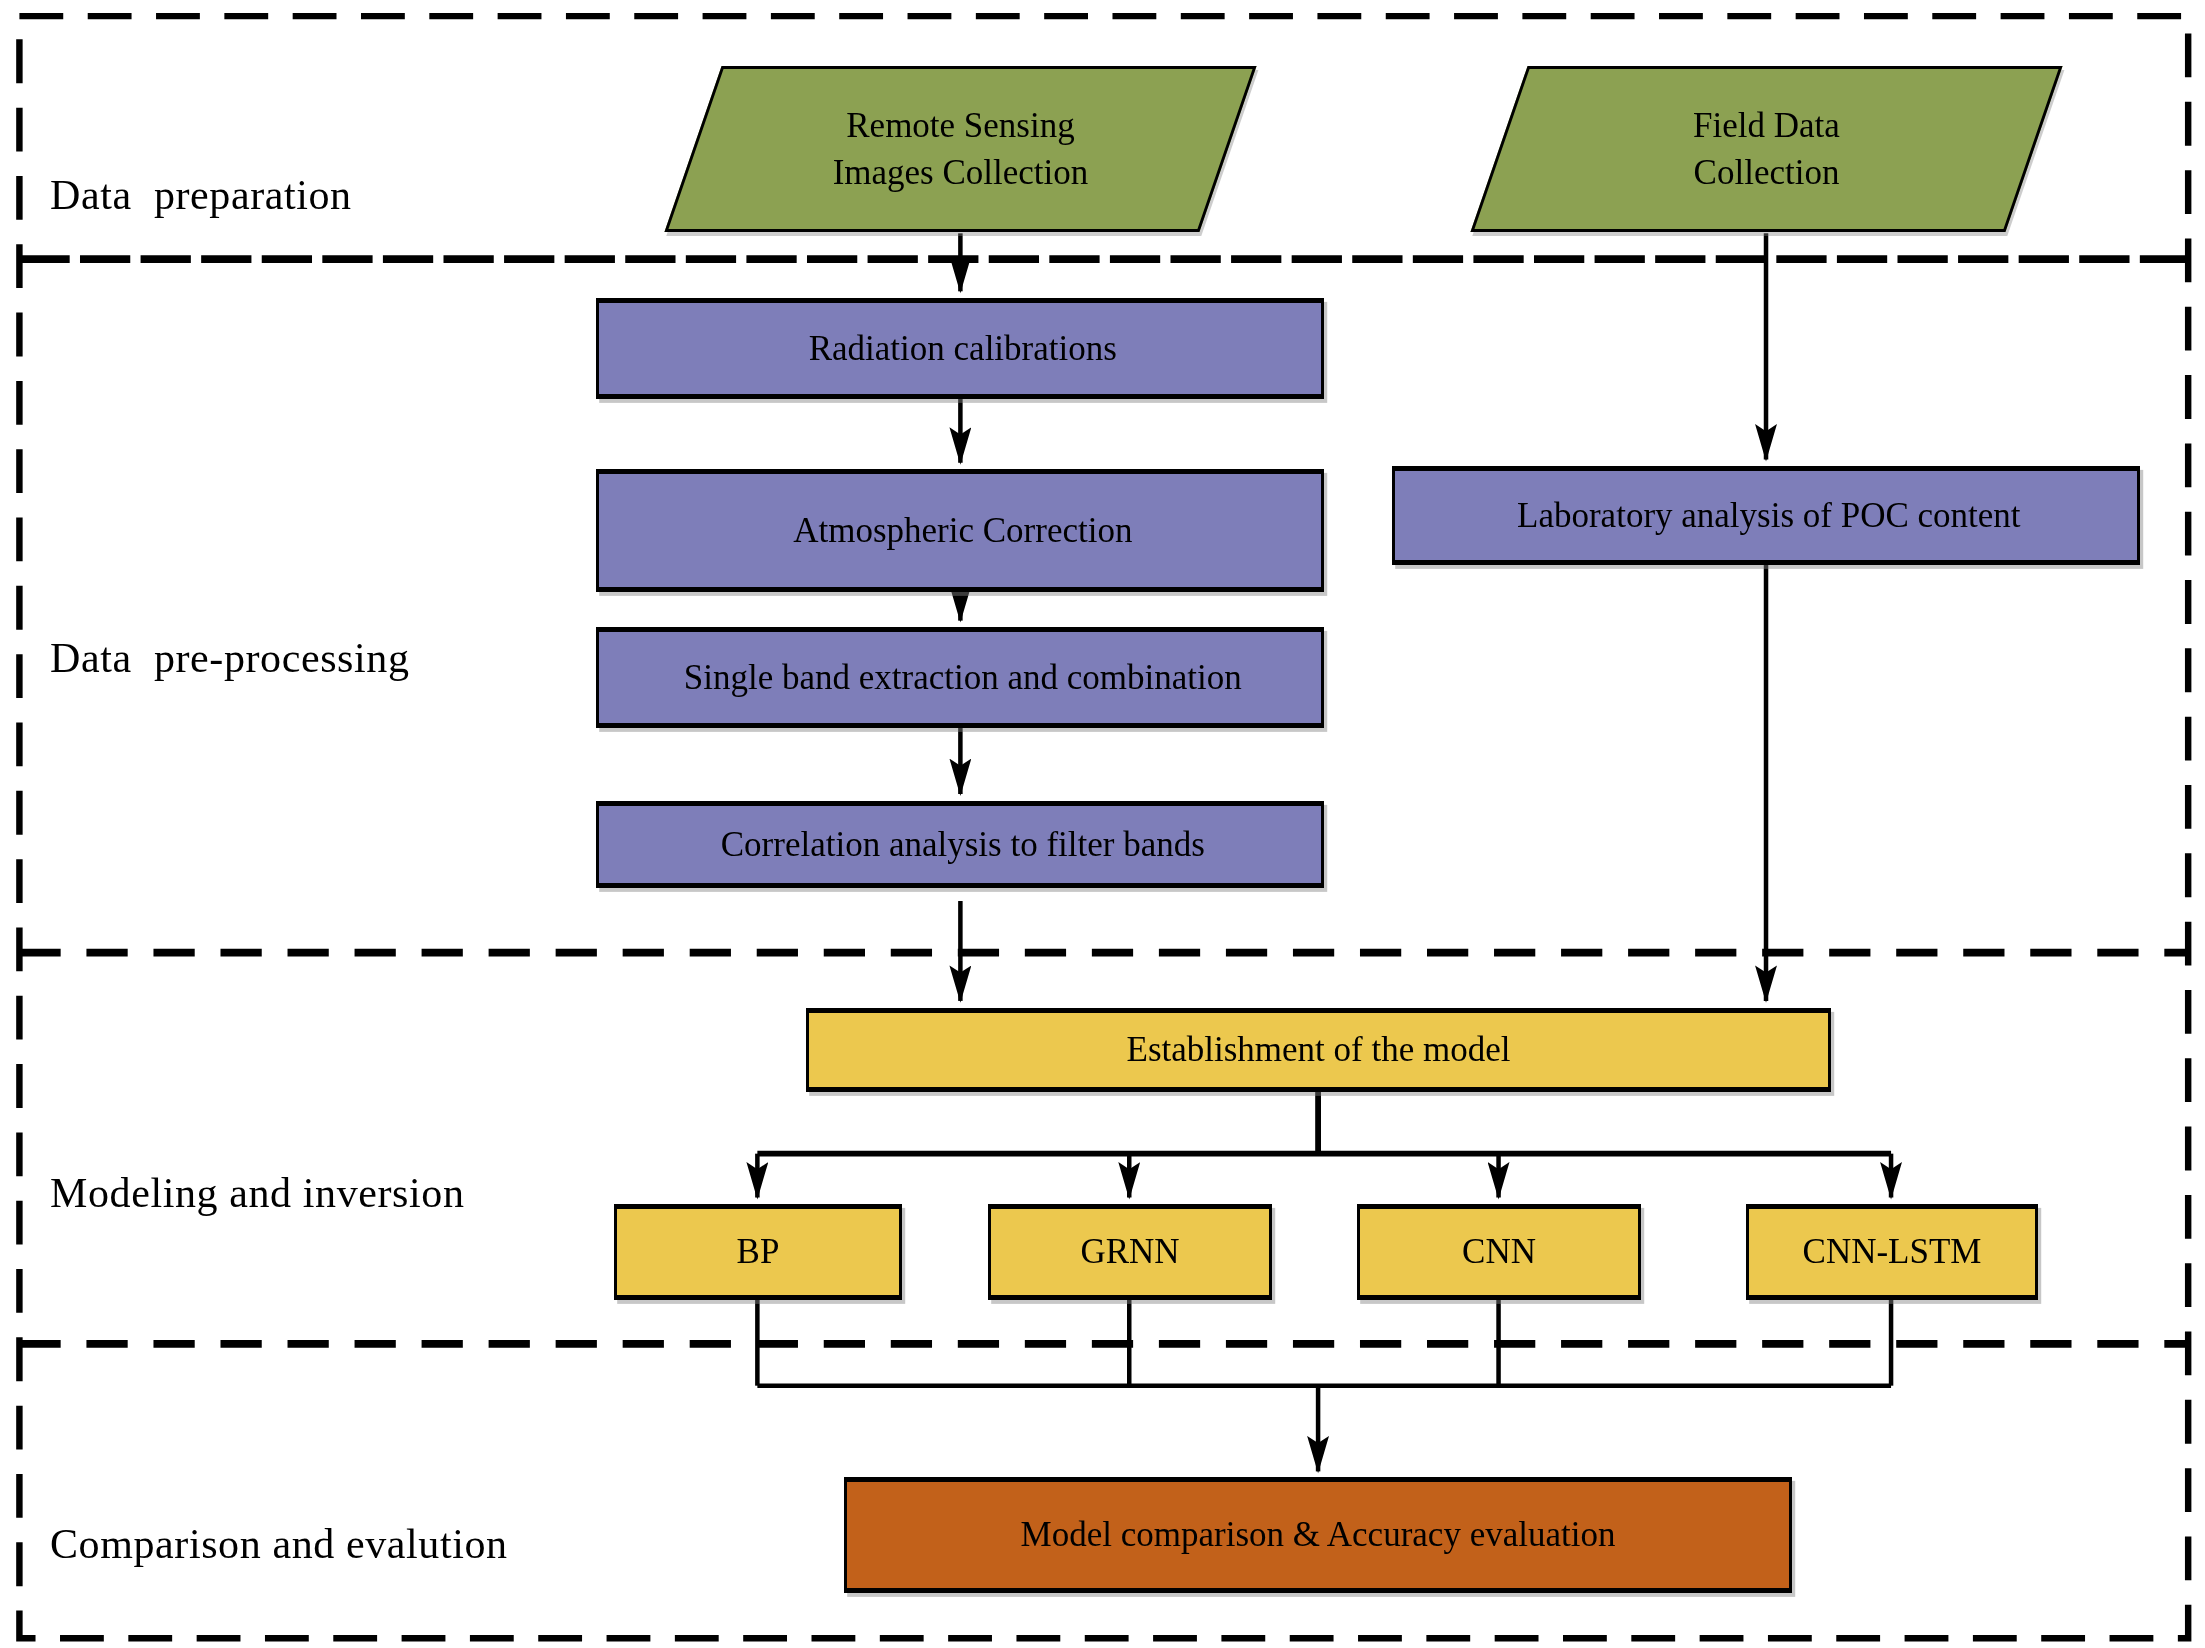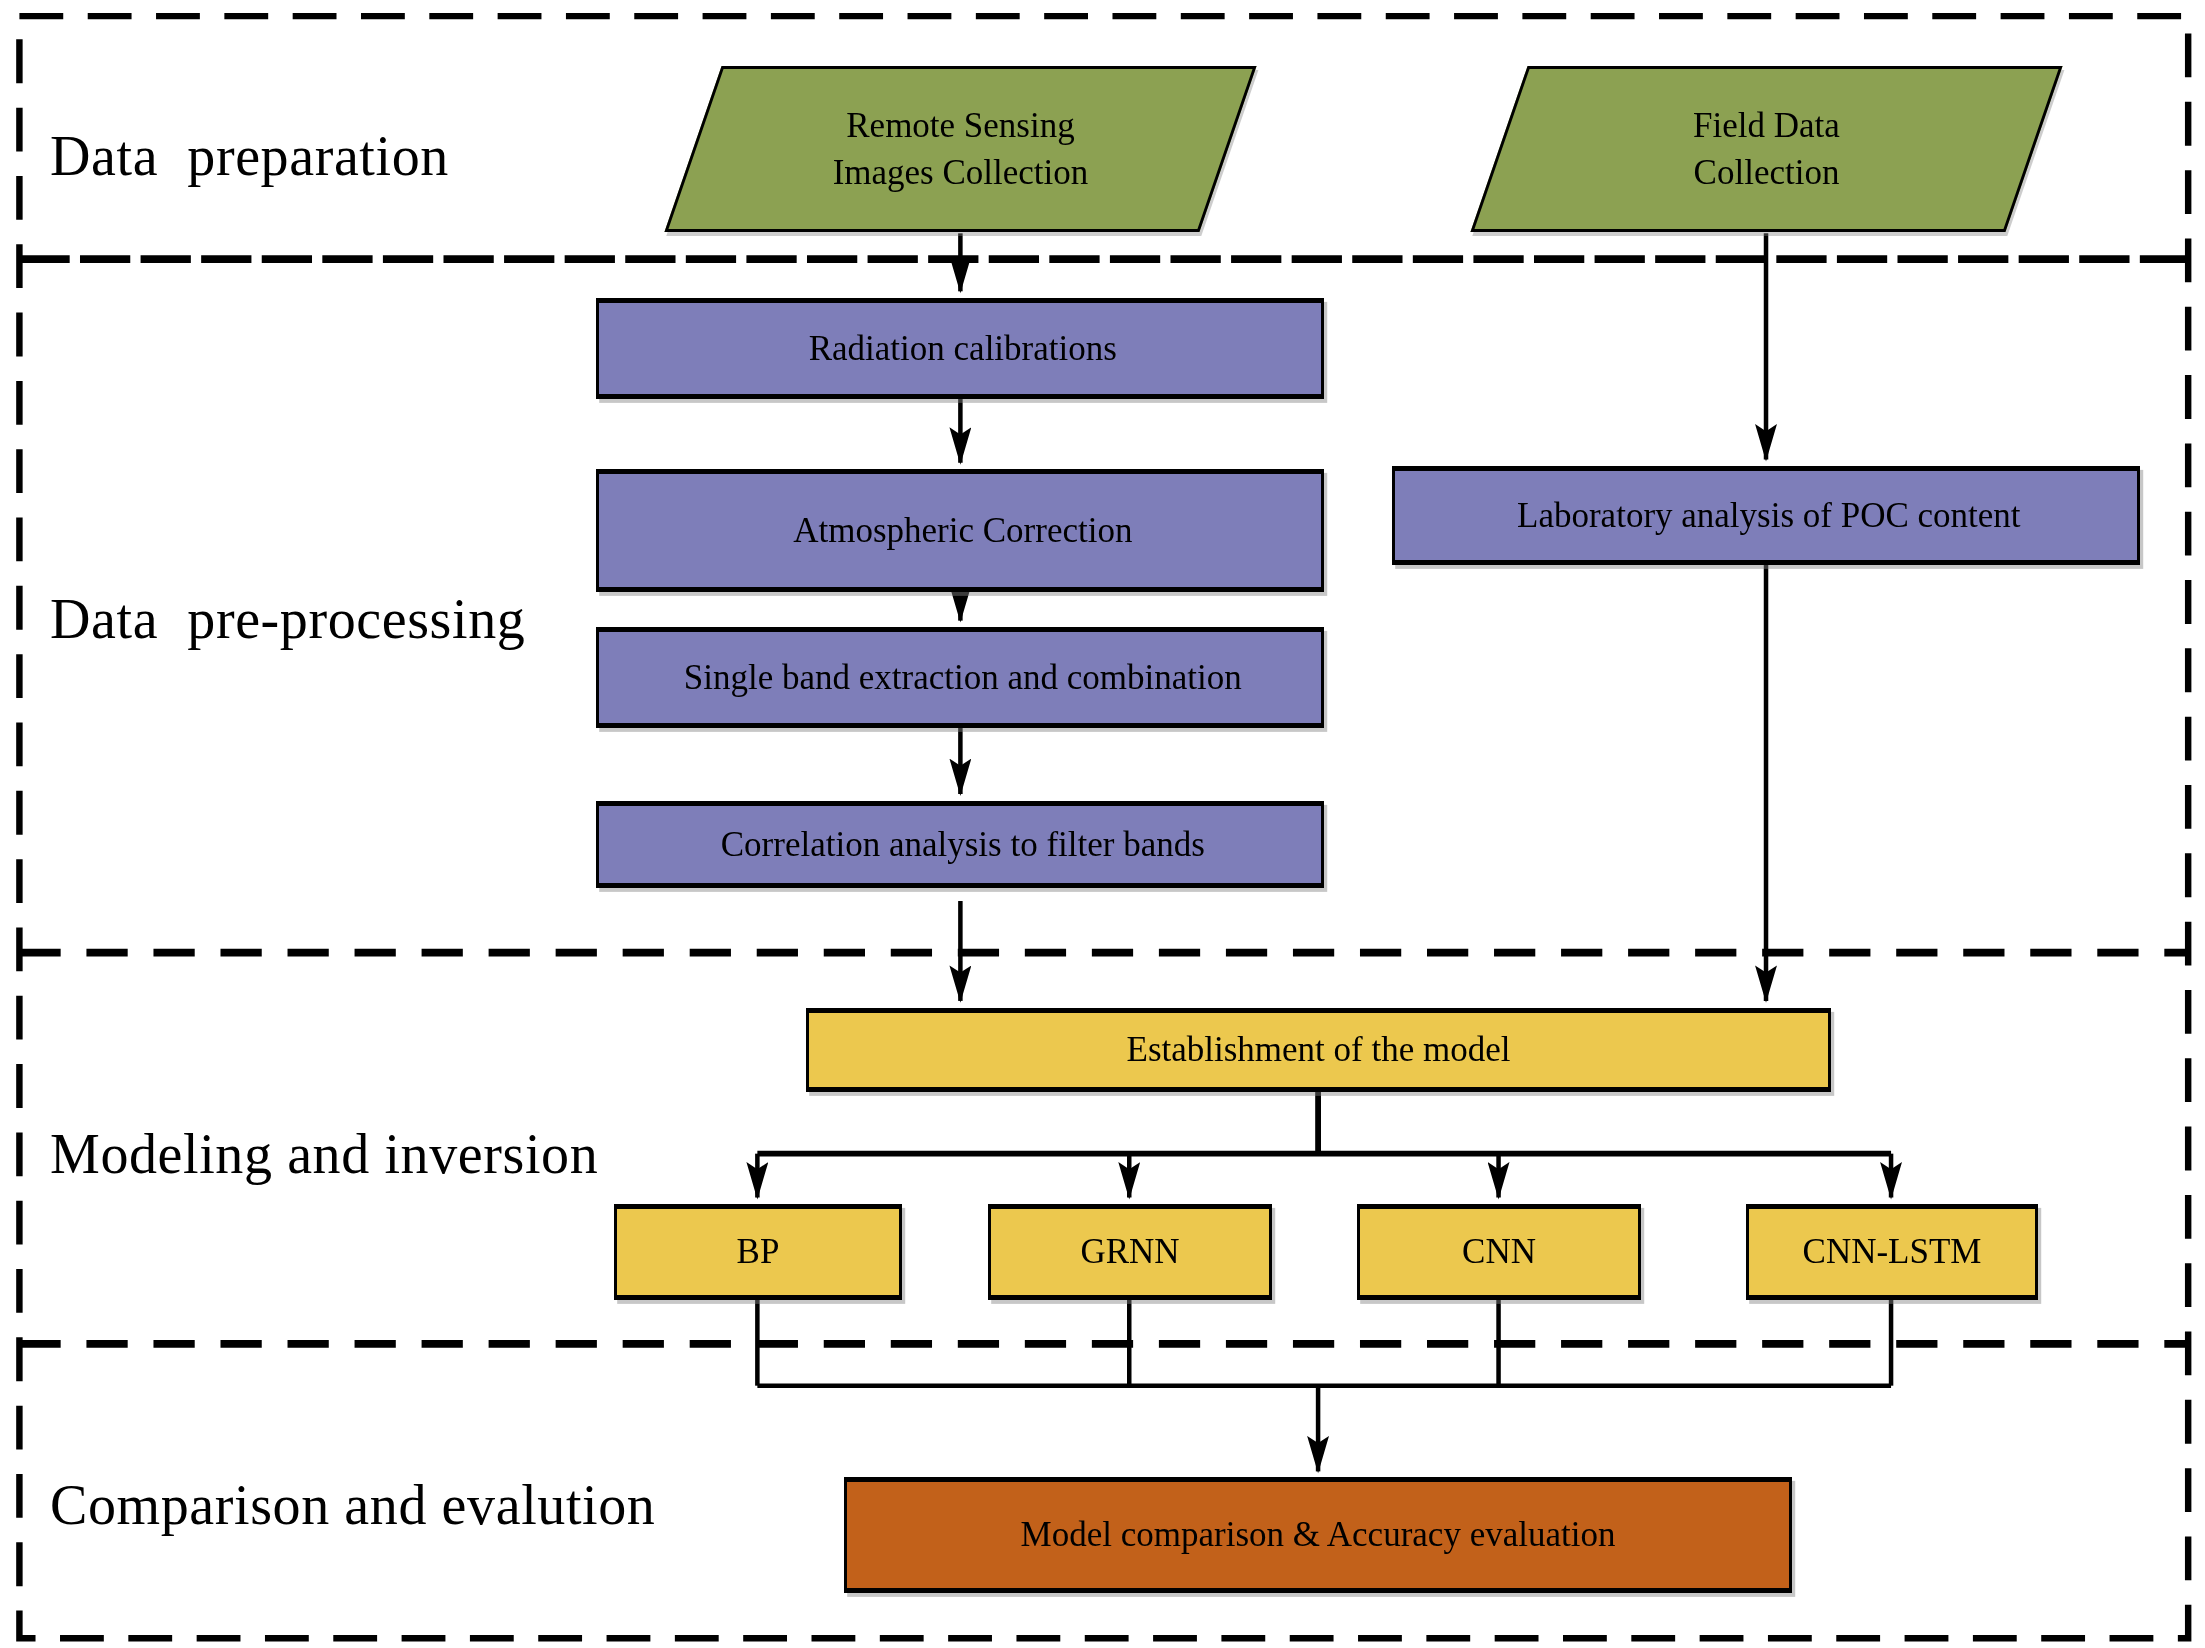--- a/index.html
+++ b/index.html
@@ -12,23 +12,24 @@
     overflow:hidden;
   }
   svg.wires{position:absolute;left:0;top:0;width:2205px;height:1648px;}
   .wire{stroke:var(--c-line,#000);fill:none;stroke-width:7;}
   .wire.thick{stroke-width:9;}
   .frame{stroke:var(--c-line,#000);fill:none;}
   .arrowhead{fill:var(--c-line,#000);}
 
   .sec-label{
     position:absolute;left:50px;
-    font-size:56px;line-height:1.1;
+    font-size:42px;line-height:1.1;
     white-space:pre-wrap;
     letter-spacing:0.6px;
+    margin-top:46px;
   }
 
   .box{
     position:absolute;
     display:flex;align-items:center;justify-content:center;
     border:3.9px solid #000;border-top-width:5.8px;border-bottom-width:5.8px;
     box-shadow:3.2px 3.9px 0 rgba(130,130,130,.45);
     font-size:35px;text-align:center;
     box-sizing:border-box;
     padding:2.6px 6.4px;

